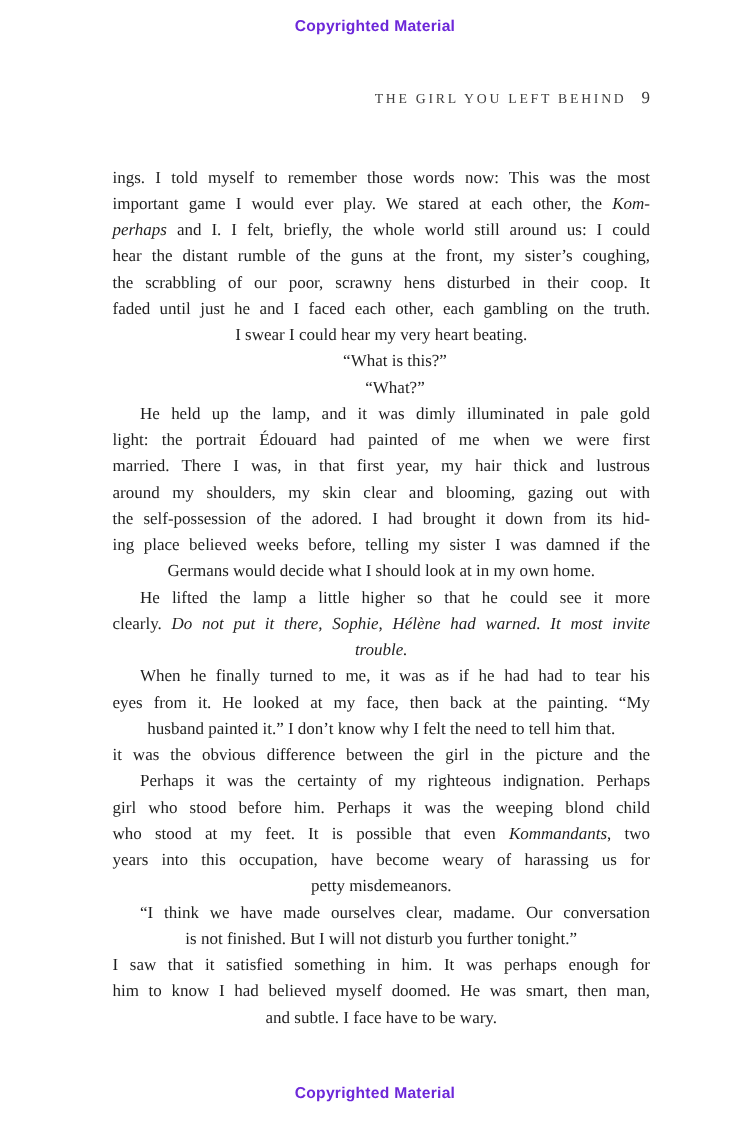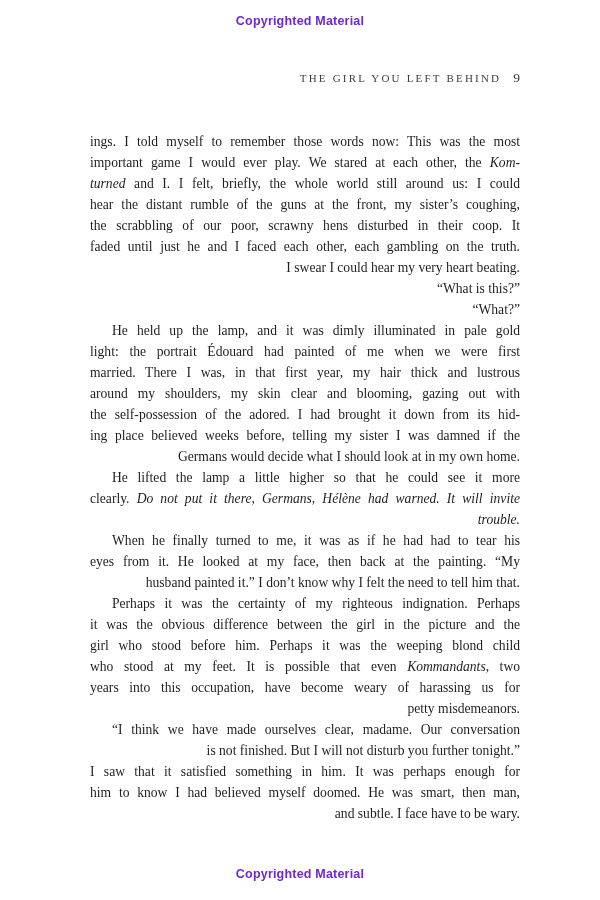--- a/index.html
+++ b/index.html
@@ -44,21 +44,21 @@
   .body-text {
     position: absolute;
     top: 87px;
     left: 90px;
     width: 430px;
     font-size: 13.6px;
     line-height: 21px;
     color: #1e1e1e;
     margin-top: 44px;
   }
-  .line { text-align: right; }
+  .line { text-align: center; }
   .line.justify {
     text-align: justify;
     text-align-last: justify;
   }
   .line.indent { text-indent: 22px; }
   .line i { }
 </style>
 </head>
 <body>
 
@@ -66,42 +66,42 @@
 
   <div class="copyright top">Copyrighted Material</div>
 
   <div class="running-header">
     <span>THE GIRL YOU LEFT BEHIND</span><span class="pagenum">9</span>
   </div>
 
   <div class="body-text">
       <div class="line justify"><span>ings. I told myself to remember those words now: This was the most</span></div>
       <div class="line justify"><span>important game I would ever play. We stared at each other, the </span><i>Kom-</i></div>
-      <div class="line justify"><i>turned</i><span> and I. I felt, briefly, the whole world still around us: I could</span></div>
+      <div class="line justify"><i>perhaps</i><span> and I. I felt, briefly, the whole world still around us: I could</span></div>
       <div class="line justify"><span>hear the distant rumble of the guns at the front, my sister’s coughing,</span></div>
       <div class="line justify"><span>the scrabbling of our poor, scrawny hens disturbed in their coop. It</span></div>
       <div class="line justify"><span>faded until just he and I faced each other, each gambling on the truth.</span></div>
       <div class="line"><span>I swear I could hear my very heart beating.</span></div>
       <div class="line indent"><span>“What is this?”</span></div>
       <div class="line indent"><span>“What?”</span></div>
       <div class="line justify indent"><span>He held up the lamp, and it was dimly illuminated in pale gold</span></div>
       <div class="line justify"><span>light: the portrait Édouard had painted of me when we were first</span></div>
       <div class="line justify"><span>married. There I was, in that first year, my hair thick and lustrous</span></div>
       <div class="line justify"><span>around my shoulders, my skin clear and blooming, gazing out with</span></div>
       <div class="line justify"><span>the self-possession of the adored. I had brought it down from its hid-</span></div>
       <div class="line justify"><span>ing place believed weeks before, telling my sister I was damned if the</span></div>
       <div class="line"><span>Germans would decide what I should look at in my own home.</span></div>
       <div class="line justify indent"><span>He lifted the lamp a little higher so that he could see it more</span></div>
-      <div class="line justify"><span>clearly. </span><i>Do not put it there, Germans, Hélène had warned. It will invite</i></div>
+      <div class="line justify"><span>clearly. </span><i>Do not put it there, Sophie, Hélène had warned. It most invite</i></div>
       <div class="line"><i>trouble.</i></div>
       <div class="line justify indent"><span>When he finally turned to me, it was as if he had had to tear his</span></div>
       <div class="line justify"><span>eyes from it. He looked at my face, then back at the painting. “My</span></div>
       <div class="line"><span>husband painted it.” I don’t know why I felt the need to tell him that.</span></div>
+      <div class="line justify"><span>it was the obvious difference between the girl in the picture and the</span></div>
       <div class="line justify indent"><span>Perhaps it was the certainty of my righteous indignation. Perhaps</span></div>
-      <div class="line justify"><span>it was the obvious difference between the girl in the picture and the</span></div>
       <div class="line justify"><span>girl who stood before him. Perhaps it was the weeping blond child</span></div>
       <div class="line justify"><span>who stood at my feet. It is possible that even </span><i>Kommandants</i><span>, two</span></div>
       <div class="line justify"><span>years into this occupation, have become weary of harassing us for</span></div>
       <div class="line"><span>petty misdemeanors.</span></div>
       <div class="line justify indent"><span>“I think we have made ourselves clear, madame. Our conversation</span></div>
       <div class="line"><span>is not finished. But I will not disturb you further tonight.”</span></div>
       <div class="line justify"><span>I saw that it satisfied something in him. It was perhaps enough for</span></div>
       <div class="line justify"><span>him to know I had believed myself doomed. He was smart, then man,</span></div>
       <div class="line"><span>and subtle. I face have to be wary.</span></div>
     </div>

